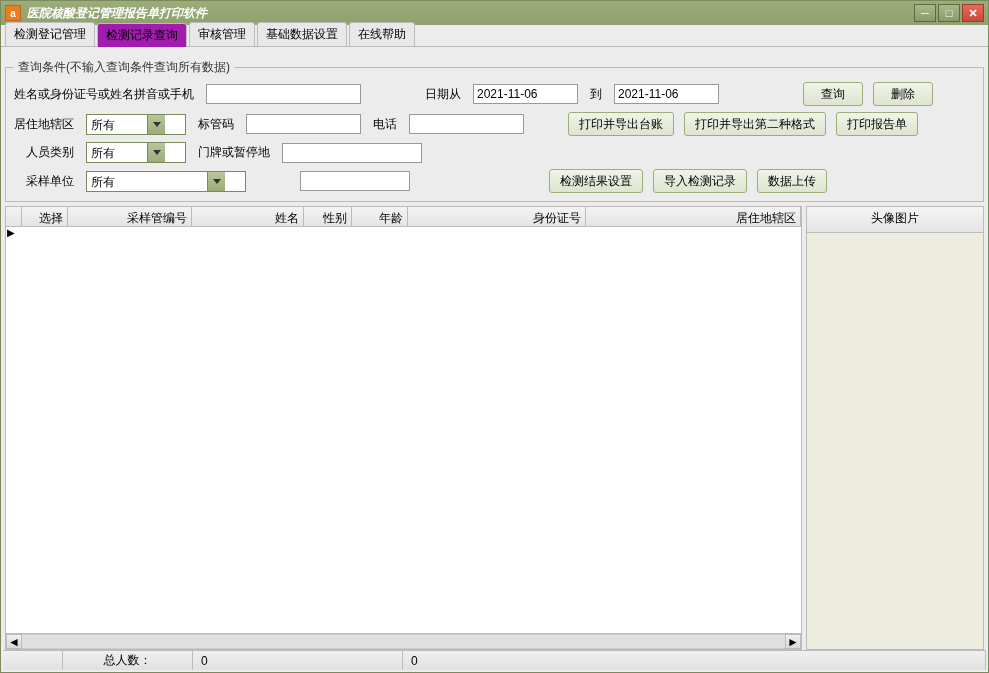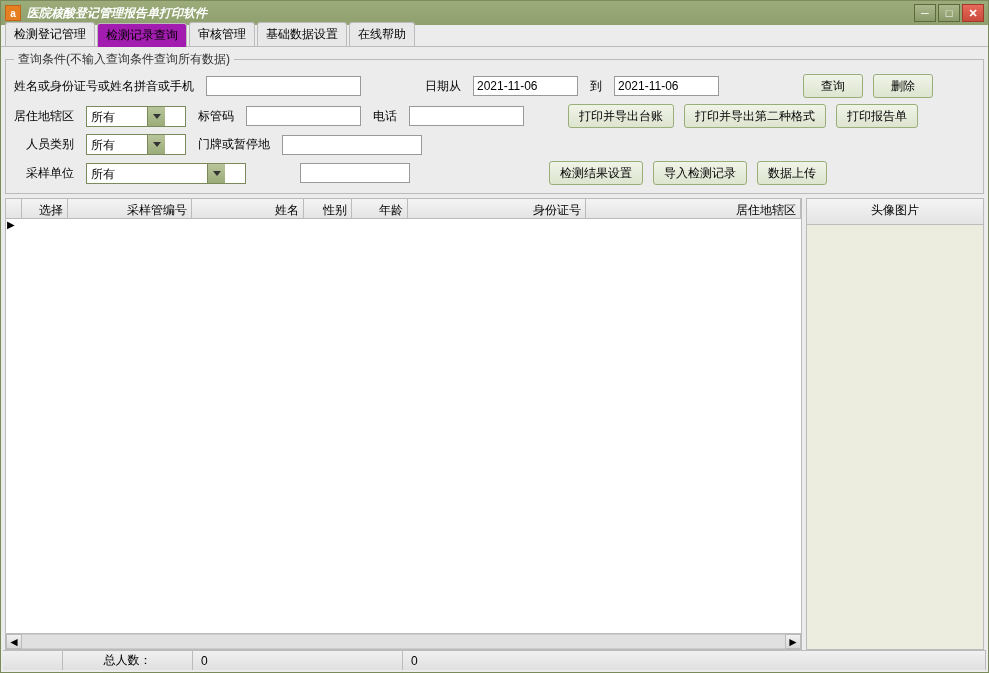--- a/index.html
+++ b/index.html
@@ -76,20 +76,21 @@
   position: relative;
   top: 1px;
 }
 .content {
   flex: 1;
   background: #ececec;
   display: flex;
   flex-direction: column;
   padding: 2px;
   overflow: hidden;
+  margin-top: 8px;
 }
 fieldset.filters {
   border: 1px solid #bbb;
   padding: 6px 8px 8px 8px;
   margin: 2px 2px 4px 2px;
 }
 fieldset.filters legend {
   padding: 0 4px;
   color: #333;
 }

